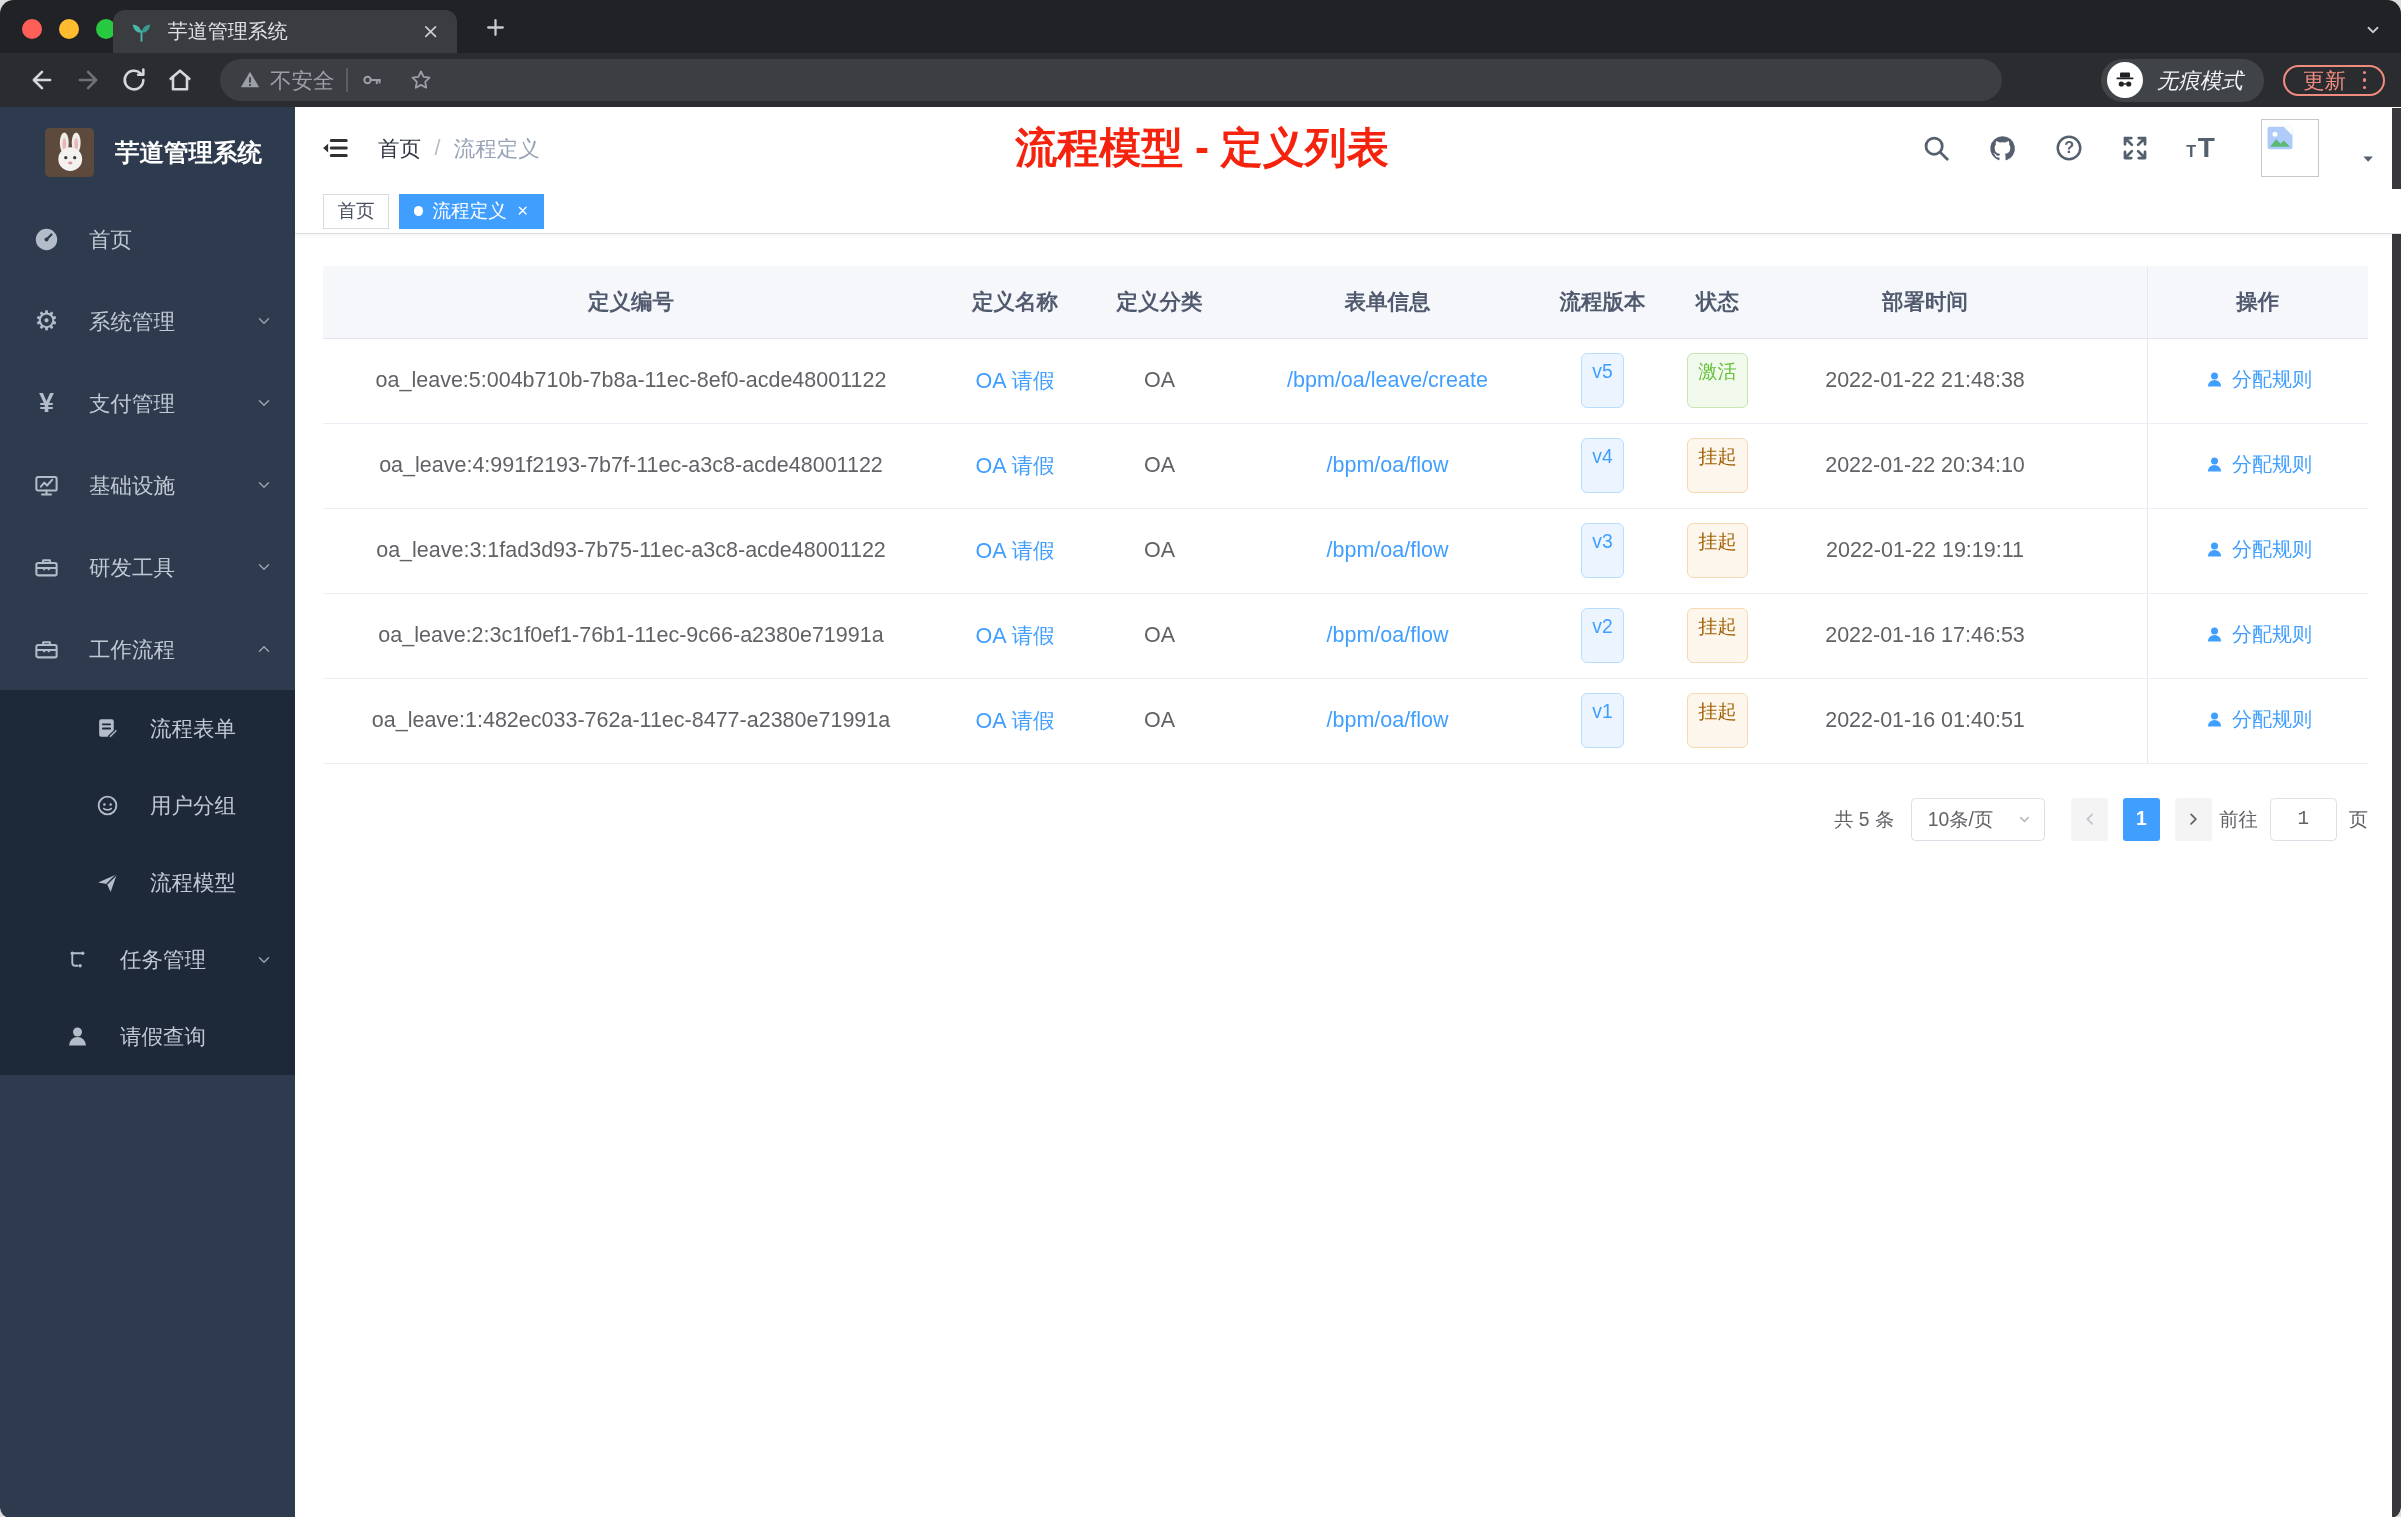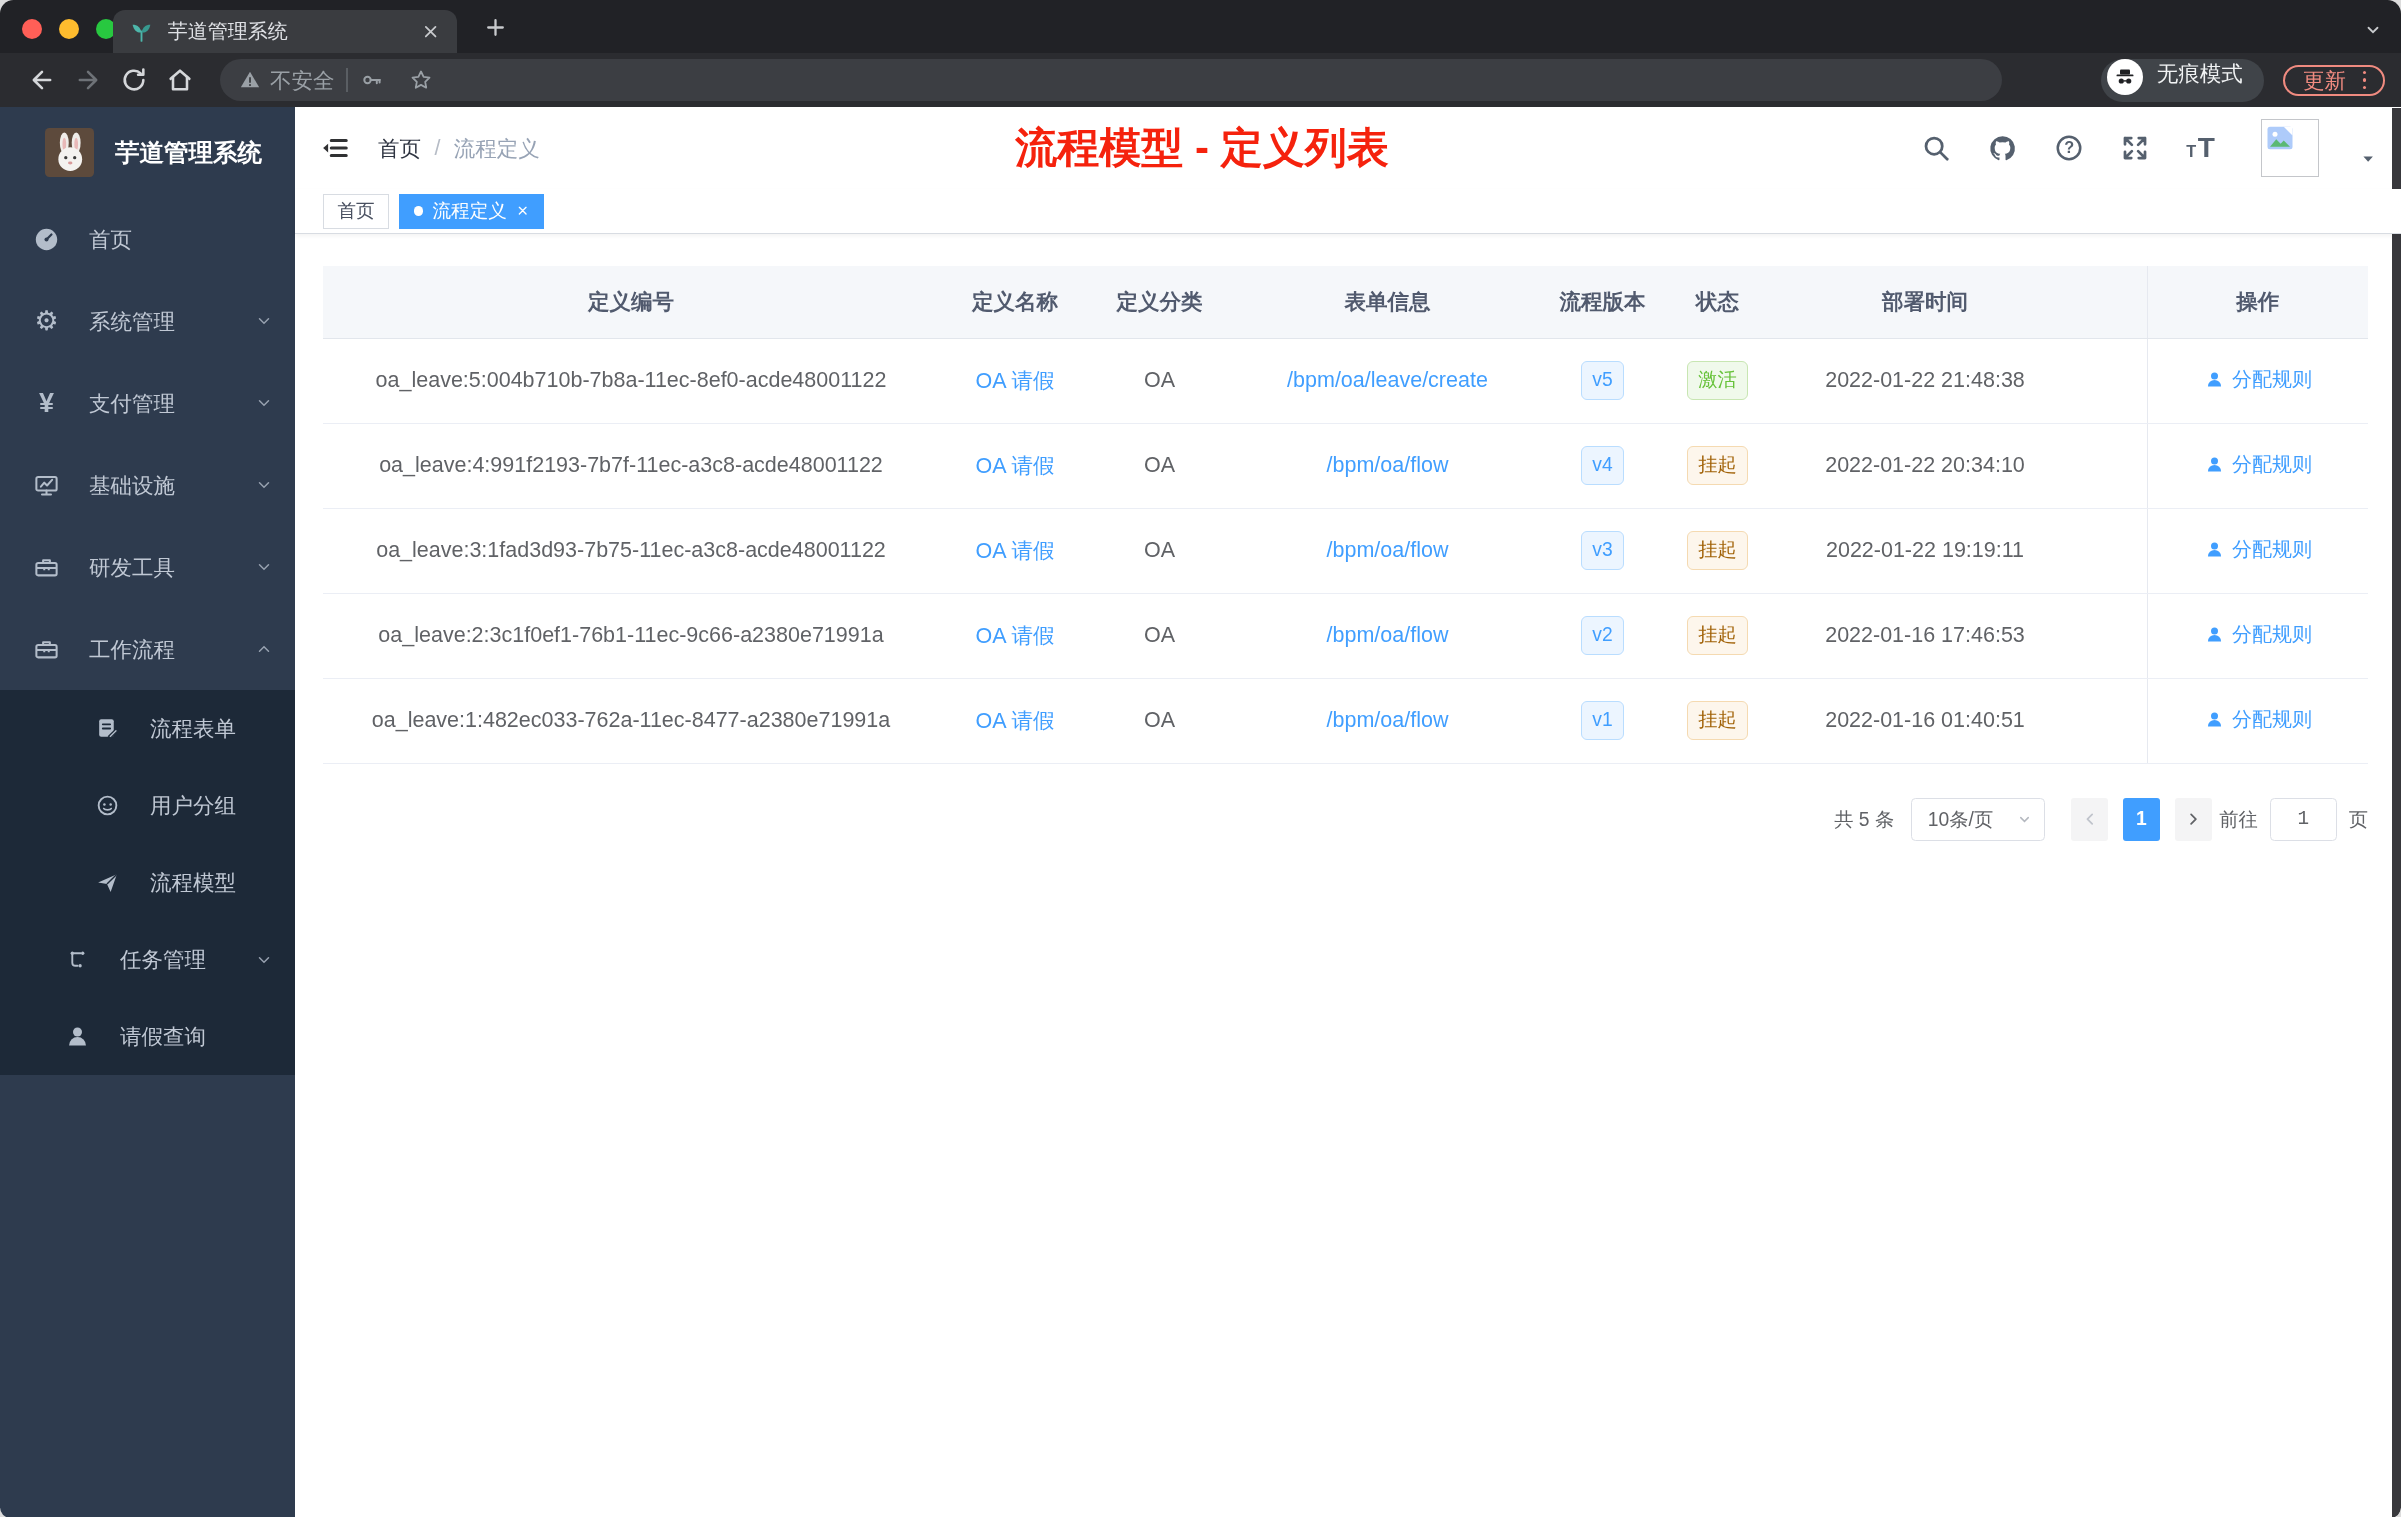--- a/index.html
+++ b/index.html
@@ -20,21 +20,21 @@
   .toolbar{height:54px;background:#2b2c30;display:flex;align-items:center;padding:0 16.3px 0 19.3px;}
   .tb-ic{width:46px;display:flex;justify-content:center;align-items:center;color:#d5d7da;flex-shrink:0;}
   .tb-ic.dim{color:#6e7277;}
   .omnibox{width:1782px;height:42px;background:#3c3e43;border-radius:21px;display:flex;align-items:center;padding:0 19.3px;margin-left:16.3px;gap:12px;flex-shrink:1;min-width:0;}
   .warn-wrap{display:flex;align-items:center;gap:9px;color:#9aa0a6;flex-shrink:0;}
   .ob-divider{width:1.5px;height:24px;background:#5a5e63;flex-shrink:0;}
   .url{flex:1;display:flex;align-items:center;white-space:nowrap;overflow:hidden;font-size:21.5px;}
   .url .host{color:#e8eaed;}
   .url .path{color:#9aa0a6;}
   .ob-right{display:flex;align-items:center;gap:25px;color:#9aa0a6;flex-shrink:0;}
-  .chip{margin-left:auto;height:43px;background:#404449;border-radius:21.5px;display:flex;align-items:flex-start;gap:13.4px;padding:0 21px 0 6px;flex-shrink:0;}
+  .chip{margin-left:auto;height:43px;background:#404449;border-radius:21.5px;display:flex;align-items:center;gap:13.4px;padding:0 21px 0 6px;flex-shrink:0;font-style:italic;}
   .chip-circle{width:36px;height:36px;border-radius:50%;background:#fff;display:flex;align-items:center;justify-content:center;color:#202124;}
   .chip-label{color:#f1f3f4;font-size:21.5px;white-space:nowrap;}
   .update{margin-left:19.3px;height:31px;border:2.2px solid #f08b80;border-radius:21.5px;color:#f08b80;display:flex;align-items:center;gap:12px;padding:0 12px 0 18px;font-size:21.5px;flex-shrink:0;}
   .kebab{display:flex;flex-direction:column;gap:3.7px;padding:0 4.5px;}
   .kebab i{width:3.7px;height:3.7px;border-radius:50%;background:#f08b80;}
 
   
   .app{display:flex;height:1410px;}
   .sidebar{width:295px;background:#2e3b4e;flex-shrink:0;color:#c0c8d4;}
   .logo{height:91px;display:flex;align-items:center;padding-left:45px;gap:21px;cursor:pointer;}
@@ -66,21 +66,21 @@
   .tag{height:35px;display:flex;align-items:center;padding:0 13.4px;border:1.5px solid #d8dce2;font-size:18.6px;color:#495060;background:#fff;gap:9px;cursor:pointer;white-space:nowrap;}
   .tag.active{background:#409eff;border-color:#409eff;color:#fff;}
   .tag-dot{width:9.7px;height:9.7px;border-radius:50%;background:#fff;}
   .tag-x{display:flex;align-items:center;}
 
   .content{padding:32px 33px 0 28px;flex:1;background:#fff;}
   table.def{width:100%;border-collapse:collapse;table-layout:fixed;}
   table.def th{height:72px;background:#f5f7fa;font-size:21.5px;font-weight:700;color:#515a6e;text-align:center;border-bottom:1.5px solid #e2e6ec;padding:0;}
   table.def td{height:85px;font-size:21.5px;color:#606266;text-align:center;border-bottom:1.5px solid #ebeef5;padding:0;white-space:nowrap;overflow:hidden;}
   .cell-link{color:#409eff;cursor:pointer;text-decoration:none;}
-  .badge{display:inline-block;padding:0 10.4px;min-width:28px;height:39px;line-height:36px;border-radius:6px;font-size:19.3px;border:1.5px solid;}
+  .badge{display:inline-block;padding:0 10.4px;min-width:28px;height:55px;line-height:36px;border-radius:6px;font-size:19.3px;border:1.5px solid;}
   .badge.v{background:#ecf5ff;border-color:#b9ddff;color:#409eff;}
   .badge.ok{background:#f0f9eb;border-color:#c8e6b2;color:#67c23a;}
   .badge.warn{background:#fdf6ec;border-color:#f5dab1;color:#a16207;}
   .col-action{border-left:1.5px solid #e6e9f0;}
   .action-link{color:#409eff;display:inline-flex;align-items:center;gap:7.4px;font-size:20px;cursor:pointer;text-decoration:none;}
 
   .pagination{margin-top:34px;display:flex;justify-content:flex-end;align-items:center;font-size:19.3px;color:#606266;}
   .pg-total{margin-right:16.3px;white-space:nowrap;}
   .pg-select{width:134px;height:43px;border:1.5px solid #dcdfe6;border-radius:4.5px;display:flex;align-items:center;justify-content:space-between;padding:0 12px 0 16.3px;background:#fff;color:#606266;margin-right:19.3px;cursor:pointer;}
   .pg-select .sel-caret{color:#b4b8bf;display:flex;}

